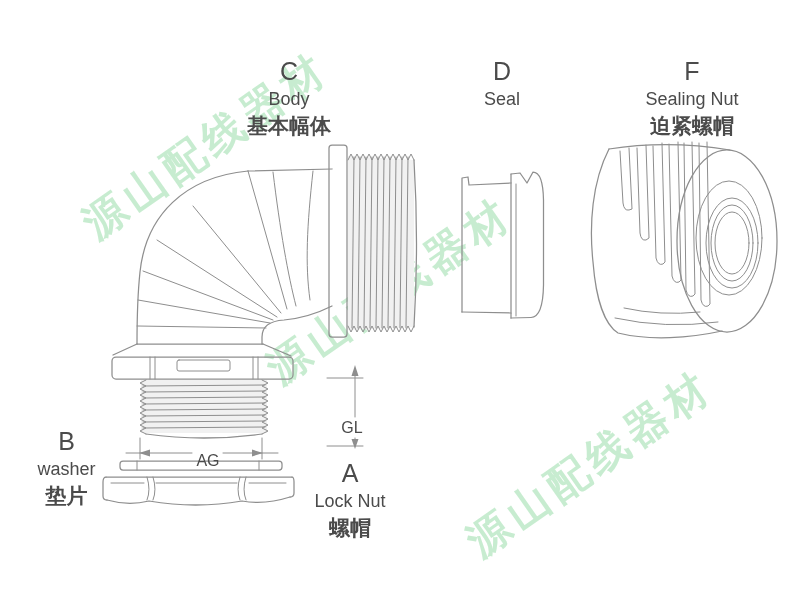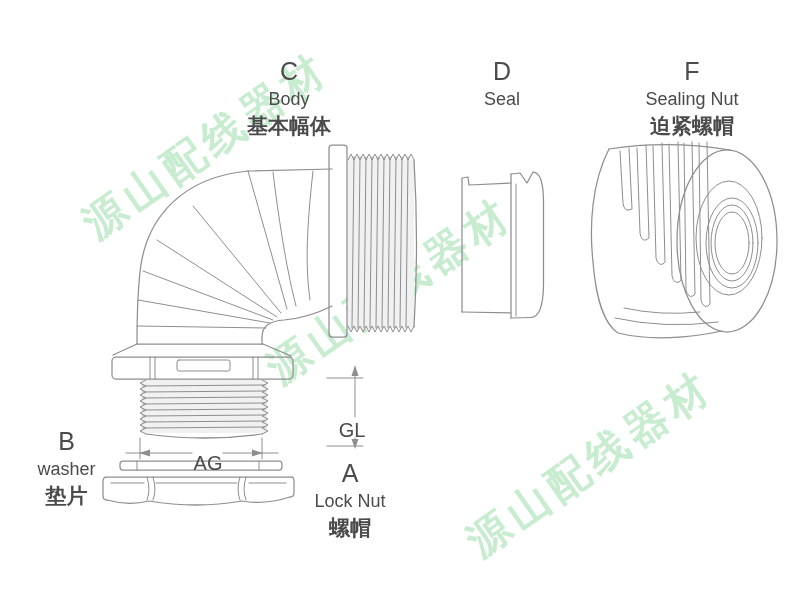--- a/index.html
+++ b/index.html
@@ -24,21 +24,21 @@
   .part-label{position:absolute;text-align:center;color:var(--color-text,#4b4b4b);}
   .part-label .letter{font-size:25px;line-height:30px;}
   .part-label .en{font-size:18px;line-height:27px;}
   .part-label .zh{font-size:21px;line-height:26px;font-weight:bold;}
   #lbl-body{left:214px;top:56px;width:150px;}
   #lbl-seal{left:427px;top:56px;width:150px;}
   #lbl-sealing-nut{left:592px;top:56px;width:200px;}
   #lbl-washer{left:4px;top:426px;width:125px;}
   #lbl-lock-nut{left:275px;top:458px;width:150px;}
 
-  .dim-label{position:absolute;color:var(--color-text,#5a5a5a);font-size:20px;text-align:center;}
+  .dim-label{position:absolute;color:var(--color-text,#5a5a5a);font-size:16px;text-align:center;}
   #dim-ag{left:190px;top:452px;width:36px;}
   #dim-gl{left:336px;top:419px;width:32px;}
 
   
   .wm{
     position:absolute;white-space:nowrap;
     color:var(--color-watermark_green,#bee9c8);
     font-size:42px;letter-spacing:6px;font-weight:bold;
     transform:translate(-50%,-50%) rotate(-35deg);
     opacity:.85;pointer-events:none;

